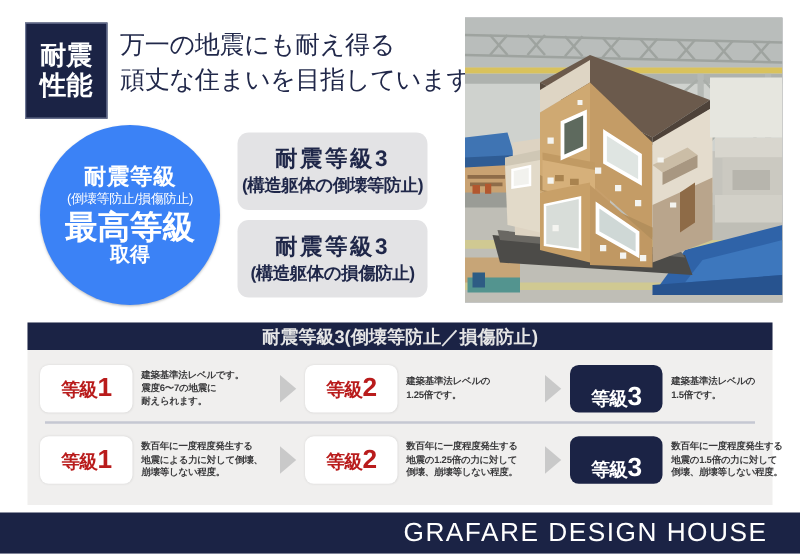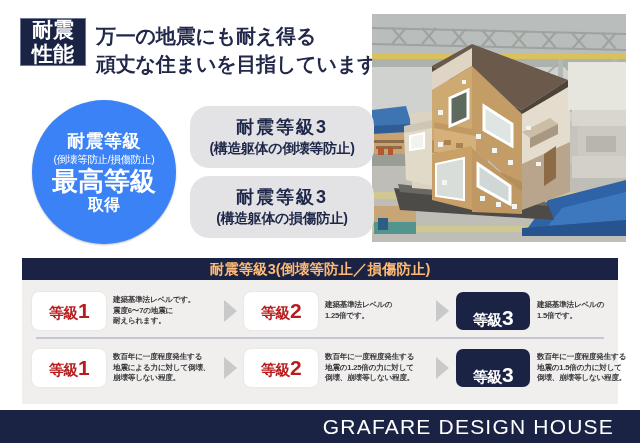--- a/index.html
+++ b/index.html
@@ -19,21 +19,21 @@
     height: 443px;
     background: #ffffff;
   }
 
   
   .header-badge {
     position: absolute;
     left: 20px;
     top: 18px;
     width: 66px;
-    height: 48px;
+    height: 77px;
     background: #1b2345;
     border: 1px solid #6d7694;
     display: flex;
     flex-direction: column;
     align-items: center;
     justify-content: center;
     color: #ffffff;
     font-weight: bold;
     font-size: 21px;
     line-height: 1.12;
@@ -42,21 +42,21 @@
   .header-badge span { display: block; }
 
   .header-tagline {
     position: absolute;
     left: 96px;
     top: 22px;
     width: 276px;
     color: #21284a;
     font-size: 20px;
     line-height: 1.42;
-    font-weight: bold;
+    font-weight: normal;
     letter-spacing: -0.2px;
   }
   .header-tagline span { display: block; white-space: nowrap; }
 
   
   .photo {
     position: absolute;
     left: 372px;
     top: 14px;
     width: 254px;
@@ -85,24 +85,24 @@
   }
   .seal .seal-l1 { font-size: 18px; font-weight: bold; line-height: 1.15; letter-spacing: 0.5px; }
   .seal .seal-l2 { font-size: 10.5px; font-weight: normal; line-height: 1.2; margin-top: 2px; letter-spacing: -0.3px; }
   .seal .seal-l3 { font-size: 26px; font-weight: bold; line-height: 1.1; margin-top: 1px; letter-spacing: 0px; }
   .seal .seal-l4 { font-size: 16px; font-weight: bold; line-height: 1.1; margin-top: 0px; }
 
   
   .gbox {
     position: absolute;
     left: 190px;
-    width: 184px;
+    width: 152px;
     height: 62px;
     background: #e3e3e5;
-    border-radius: 19px;
+    border-radius: 9px;
     display: flex;
     flex-direction: column;
     align-items: center;
     justify-content: center;
     color: #1f2749;
     text-align: center;
   }
   .gbox.b1 { top: 106px; }
   .gbox.b2 { top: 176px; }
   .gbox .gb-title { font-size: 18px; font-weight: bold; letter-spacing: 2px; line-height: 1.15; }
@@ -113,21 +113,21 @@
     position: absolute;
     left: 22px;
     top: 258px;
     width: 596px;
     height: 146px;
     background: #f0efee;
   }
   .panel-head {
     height: 22px;
     background: #1b2345;
-    color: #fdba74;
+    color: #e5e5e5;
     display: flex;
     align-items: center;
     justify-content: center;
     font-size: 14.5px;
     font-weight: bold;
     letter-spacing: 0px;
   }
   .panel-body { padding: 0; }
 
   .grade-row {

